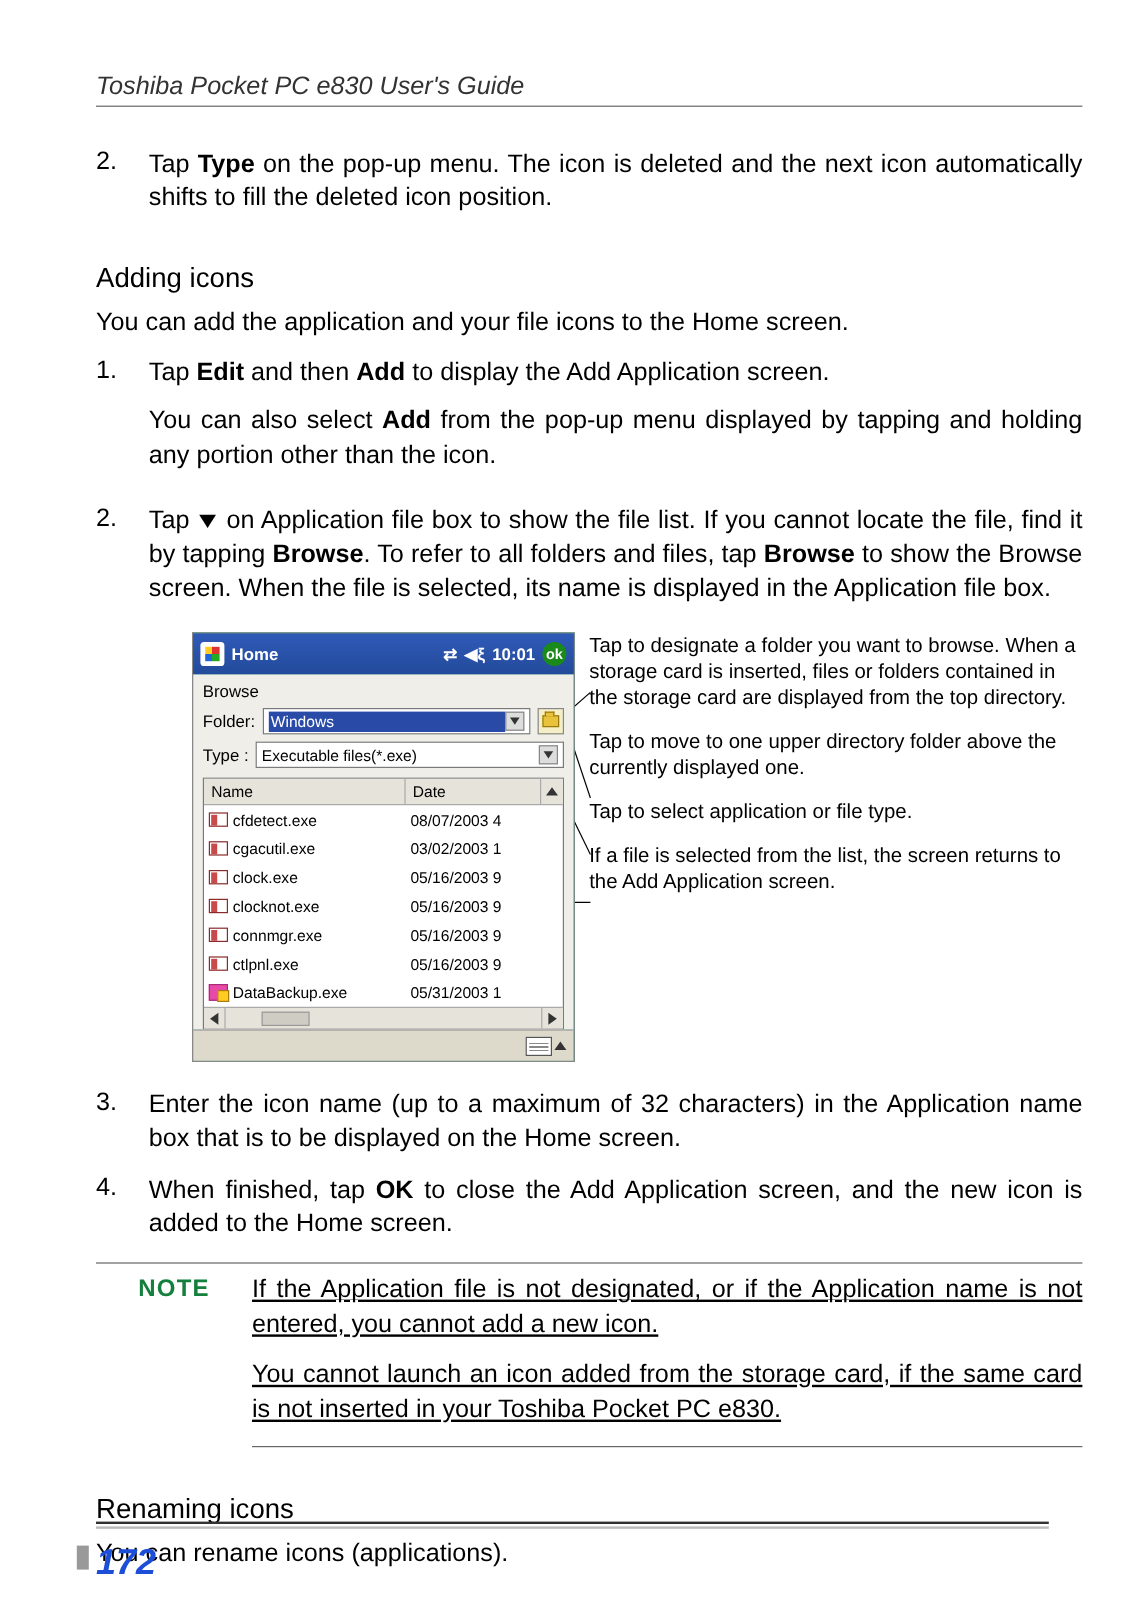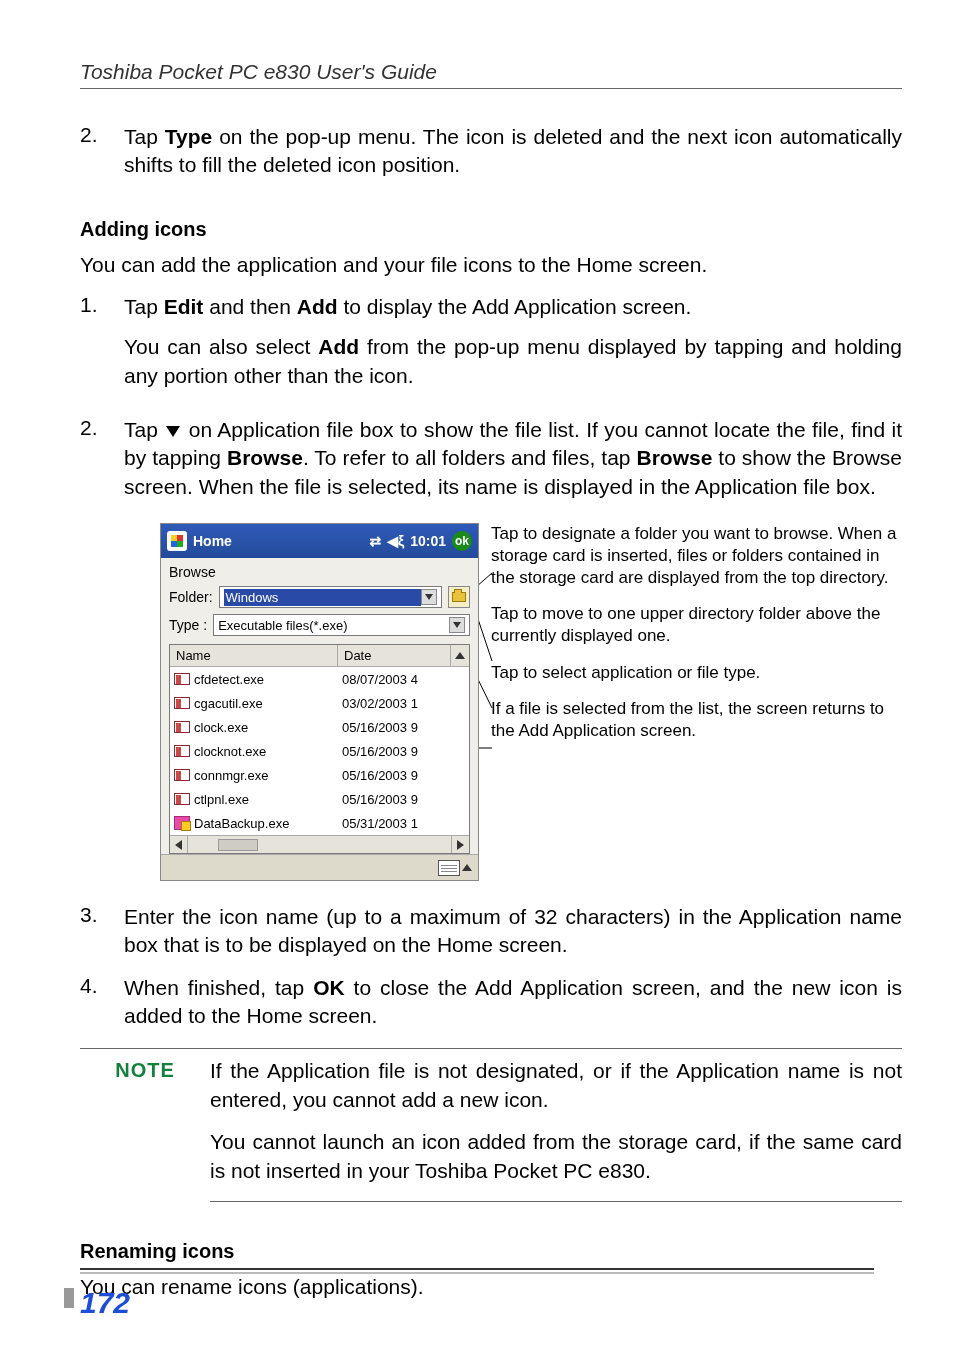--- a/index.html
+++ b/index.html
@@ -5,30 +5,30 @@
   * { box-sizing: border-box; margin: 0; padding: 0; }
   html, body { width: 954px; height: 1352px; background: #fff; font-family: Arial, Helvetica, sans-serif; color: #000; }
   .page { width: 954px; height: 1352px; position: relative; padding: 60px 52px 40px 80px; }
   .header-line { font-style: italic; font-size: 21px; color: #333; margin-bottom: 4px; }
   .header-rule { border: none; border-top: 1px solid #666; margin-bottom: 34px; }
   .num-list { margin-left: 0; }
   .num-item { display: flex; margin-bottom: 14px; }
   .num-item .num { width: 44px; flex-shrink: 0; font-size: 21px; }
   .num-item .content { flex: 1; font-size: 21px; line-height: 1.35; text-align: justify; }
   .num-item .content p { margin-bottom: 12px; text-align: justify; }
-  h2.section { font-size: 20px; font-weight: bold; margin-top: 38px; margin-bottom: 10px; }
+  h2.section { font-size: 23px; font-weight: normal; margin-top: 38px; margin-bottom: 10px; }
   .para { font-size: 21px; line-height: 1.35; margin-bottom: 14px; text-align: justify; }
   b { font-weight: bold; }
   .tri-down { display: inline-block; width: 0; height: 0; border-left: 7px solid transparent; border-right: 7px solid transparent; border-top: 11px solid #000; vertical-align: middle; margin: 0 2px; }
   .note-block { margin-top: 18px; }
   .note-rule { border: none; border-top: 1px solid #666; margin: 0 0 8px 0; }
   .note-row { display: flex; }
   .note-label { width: 130px; flex-shrink: 0; font-weight: bold; color: #15803d; letter-spacing: 1px; font-size: 20px; padding-top: 2px; text-align: center; }
   .note-content { flex: 1; font-size: 21px; line-height: 1.35; text-align: justify; }
-  .note-content p { margin-bottom: 14px; }
+  .note-content p { margin-bottom: 14px; text-decoration: underline; }
   .note-rule-end { border: none; border-top: 1px solid #666; margin-top: 2px; margin-left: 130px; }
   .page-num { position: absolute; left: 80px; bottom: 32px; font-size: 30px; font-weight: bold; font-style: italic; color: #1d4ed8; }
   .page-num-tick { position: absolute; left: 64px; bottom: 44px; width: 10px; height: 20px; background: #999; }
   .footer-rule { position: absolute; left: 80px; right: 80px; bottom: 82px; border: none; border-top: 2px solid #333; }
   .footer-rule-grey { position: absolute; left: 80px; right: 80px; bottom: 78px; border: none; border-top: 2px solid #bbb; }
 
   
   .fig-area { display: flex; margin: 22px 0 22px 80px; }
   .shot { width: 319px; border: 1px solid #888; font-family: Tahoma, Arial, sans-serif; font-size: 14px; background: #0f766e; position: relative; }
   .shot-titlebar { height: 34px; background: linear-gradient(#2f5ab8, #234a9a); color: #fff; display: flex; align-items: center; padding: 0 6px; }

